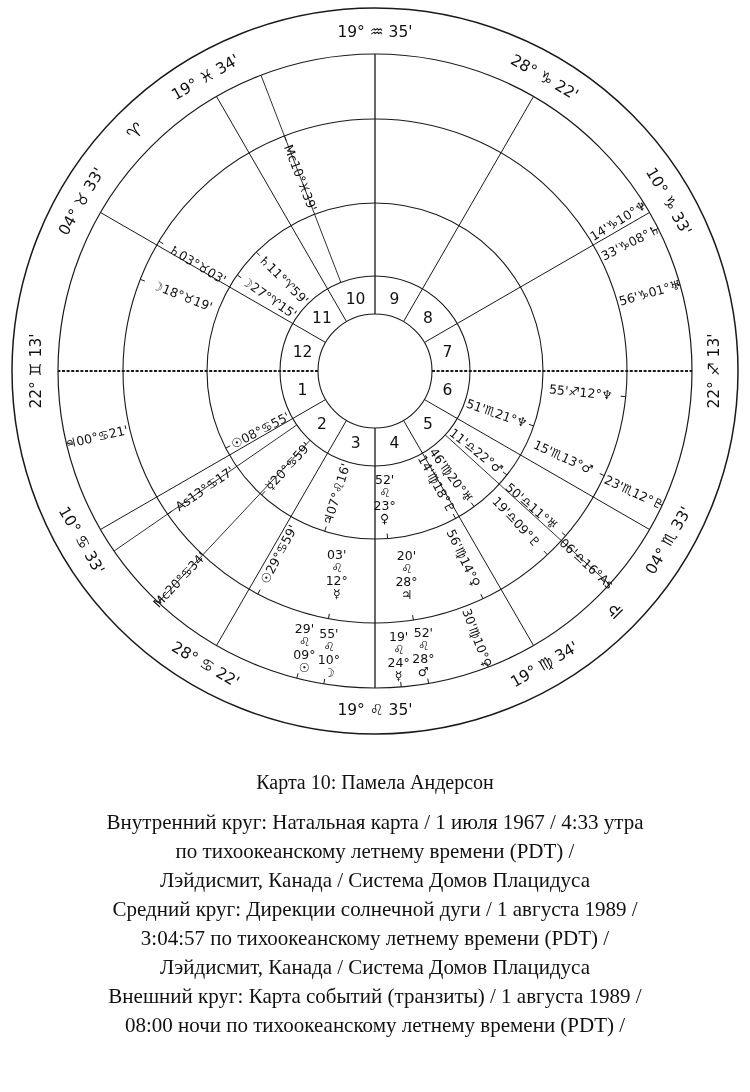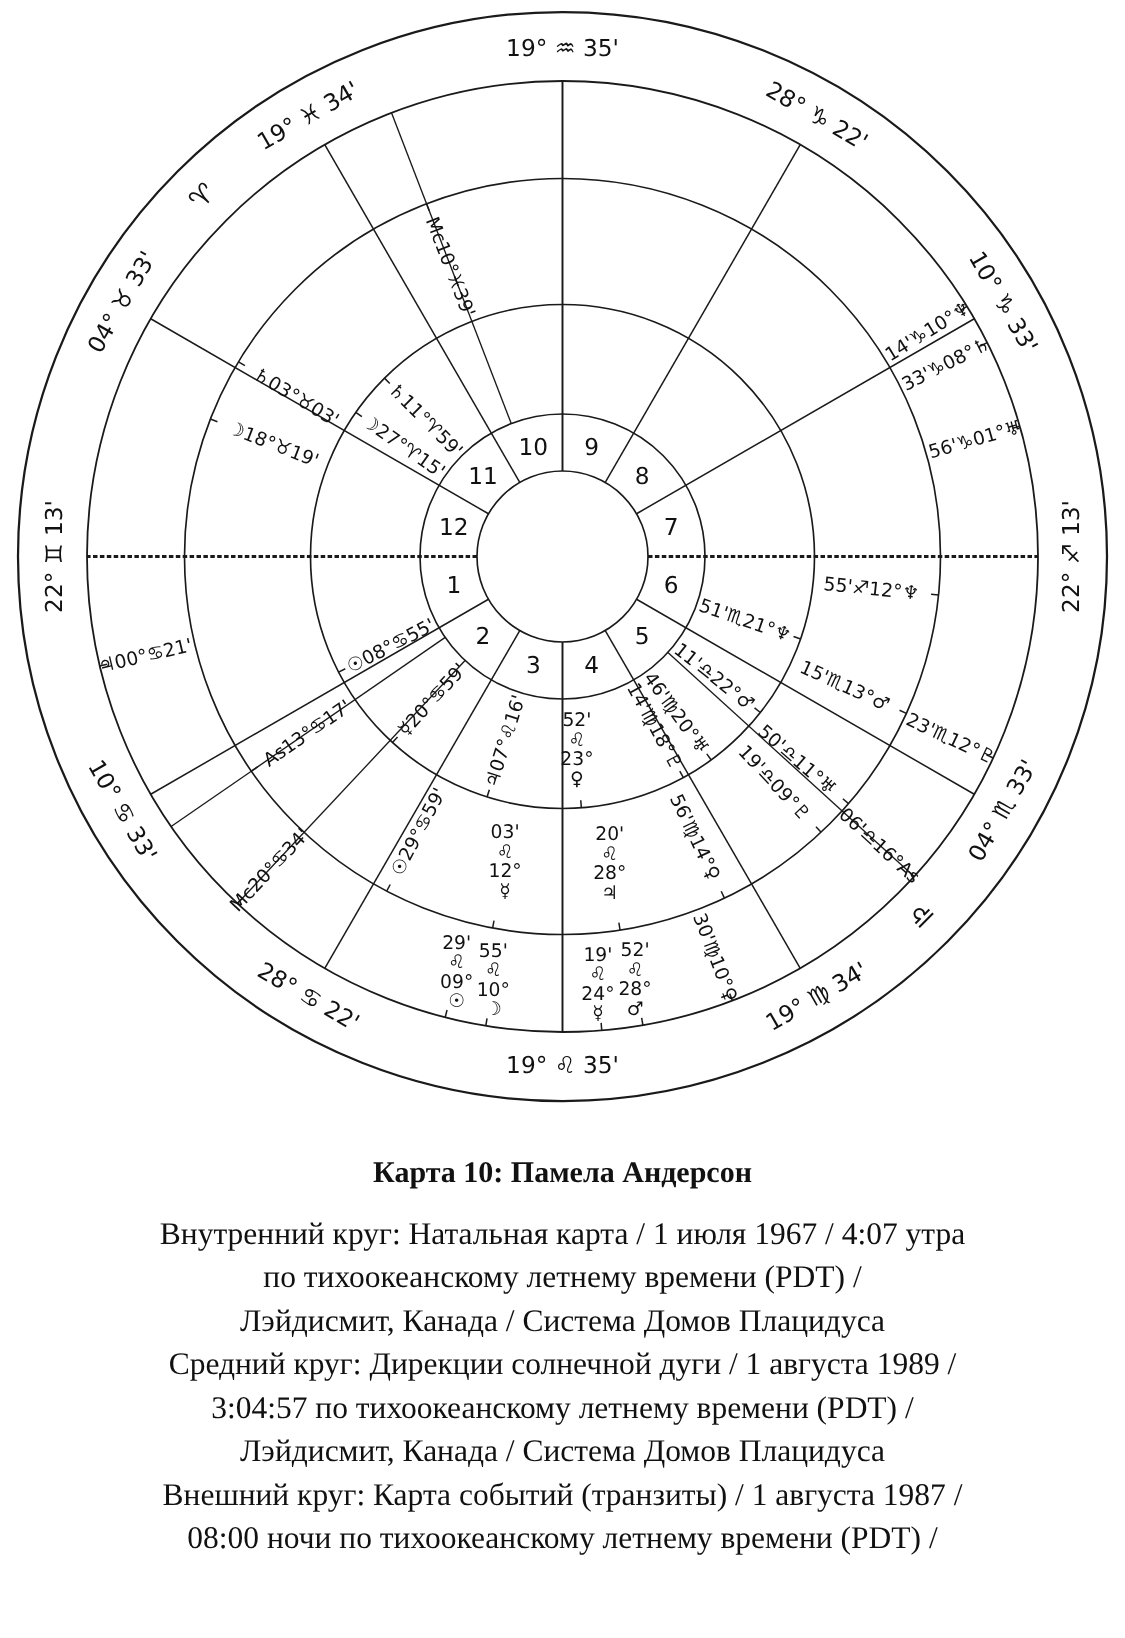--- a/index.html
+++ b/index.html
@@ -1,20 +1,20 @@
 <!DOCTYPE html>
 <html><head>
 <meta charset="utf-8">
 <style>
   html,body{margin:0;padding:0;background:#fff;color:#111;}
   body{width:750px;height:1092px;overflow:hidden;font-family:"DejaVu Sans",sans-serif;}
   #wheel{display:block;}
   #wheel text{fill:#111;}
   .caption{width:750px;text-align:center;font-family:"Liberation Serif","DejaVu Serif",serif;}
-  .caption-title{font-weight:bold;font-size:20px;margin-top:26px;margin-bottom:14px;}
+  .caption-title{font-weight:normal;font-size:20px;margin-top:26px;margin-bottom:14px;}
   .caption-line{font-size:21px;line-height:29px;}
 </style>
 </head>
 <body>
 
 <svg id="wheel" width="750" height="745" viewBox="0 0 750 745" xmlns="http://www.w3.org/2000/svg">
     <circle cx="375" cy="371" r="363" fill="none" stroke="#1a1a1a" stroke-width="1.5"></circle>
     <circle cx="375" cy="371" r="317" fill="none" stroke="#1a1a1a" stroke-width="1.2"></circle>
     <circle cx="375" cy="371" r="252" fill="none" stroke="#1a1a1a" stroke-width="1.1"></circle>
     <circle cx="375" cy="371" r="168" fill="none" stroke="#1a1a1a" stroke-width="1.1"></circle>
@@ -127,21 +127,21 @@
     <text transform="translate(477.15899398796535,638.1320646185457) rotate(69.07170650361317)" text-anchor="middle" dominant-baseline="central" font-size="12.5" font-family="&quot;DejaVu Sans&quot;,sans-serif">30'♍10°♀</text>
     <line x1="445.25986838642046" y1="434.9417773785095" x2="609.4460871420556" y2="584.363615041974" stroke="#1a1a1a" stroke-width="0.9"></line>
     <line x1="605.7481993322441" y1="580.9982583378419" x2="609.4460871420556" y2="584.363615041974" stroke="#1a1a1a" stroke-width="1"></line>
     <text transform="translate(586.5191827212237,563.4984034763551) rotate(42.30455724342353)" text-anchor="middle" dominant-baseline="central" font-size="12.5" font-family="&quot;DejaVu Sans&quot;,sans-serif">06'♎16°As</text>
     <line x1="657.606886325745" y1="503.20192056572955" x2="662.1358428373755" y2="505.3205410876162" stroke="#1a1a1a" stroke-width="1"></line>
     <text transform="translate(634.0563124652663,492.18509385191874) rotate(25.069930069930074)" text-anchor="middle" dominant-baseline="central" font-size="12.5" font-family="&quot;DejaVu Sans&quot;,sans-serif">23'♏12°♇</text>
   </svg>
 
 <div class="caption">
   <div class="caption-title">Карта 10: Памела Андерсон</div>
-  <div class="caption-line">Внутренний круг: Натальная карта / 1 июля 1967 / 4:07 утра</div>
+  <div class="caption-line">Внутренний круг: Натальная карта / 1 июля 1967 / 4:33 утра</div>
   <div class="caption-line">по тихоокеанскому летнему времени (PDT) /</div>
   <div class="caption-line">Лэйдисмит, Канада / Система Домов Плацидуса</div>
   <div class="caption-line">Средний круг: Дирекции солнечной дуги / 1 августа 1989 /</div>
   <div class="caption-line">3:04:57 по тихоокеанскому летнему времени (PDT) /</div>
   <div class="caption-line">Лэйдисмит, Канада / Система Домов Плацидуса</div>
-  <div class="caption-line">Внешний круг: Карта событий (транзиты) / 1 августа 1987 /</div>
+  <div class="caption-line">Внешний круг: Карта событий (транзиты) / 1 августа 1989 /</div>
   <div class="caption-line">08:00 ночи по тихоокеанскому летнему времени (PDT) /</div>
 </div>
 
 </body></html>

